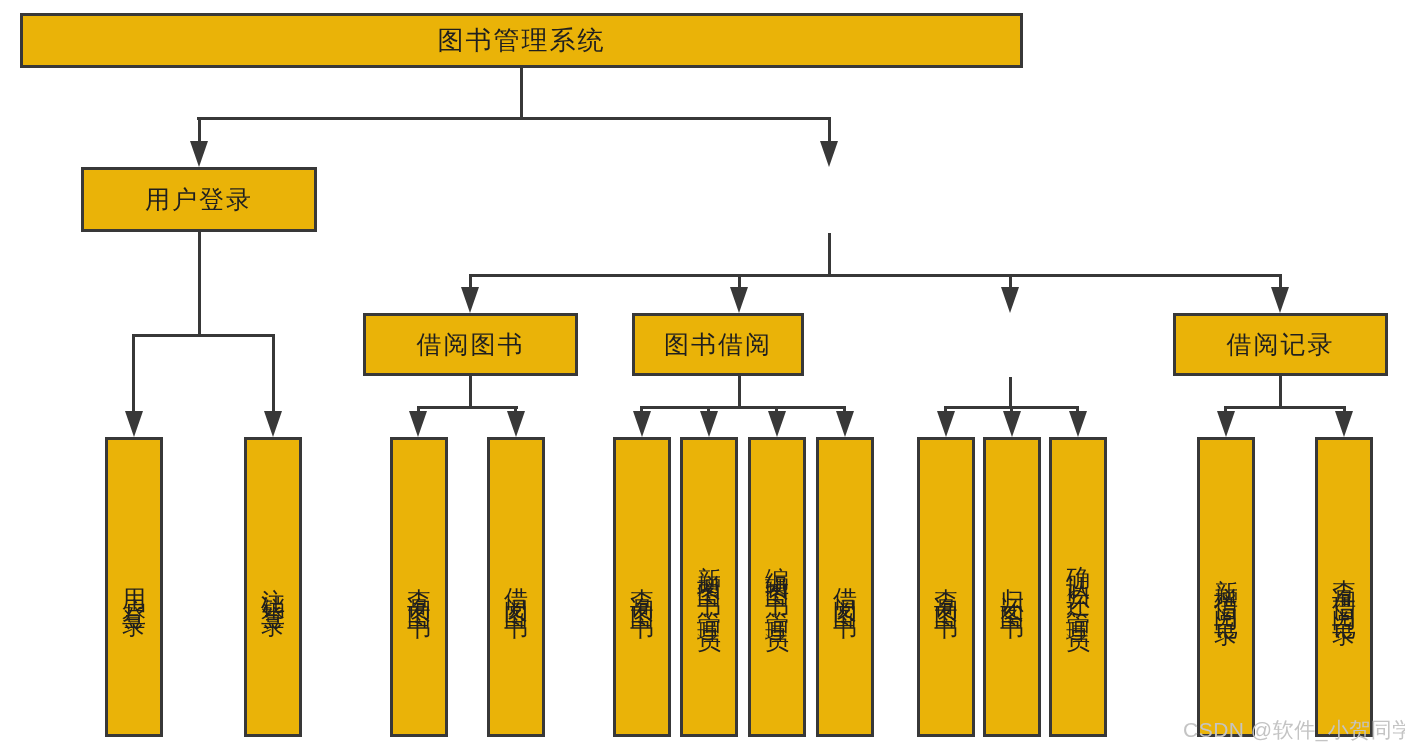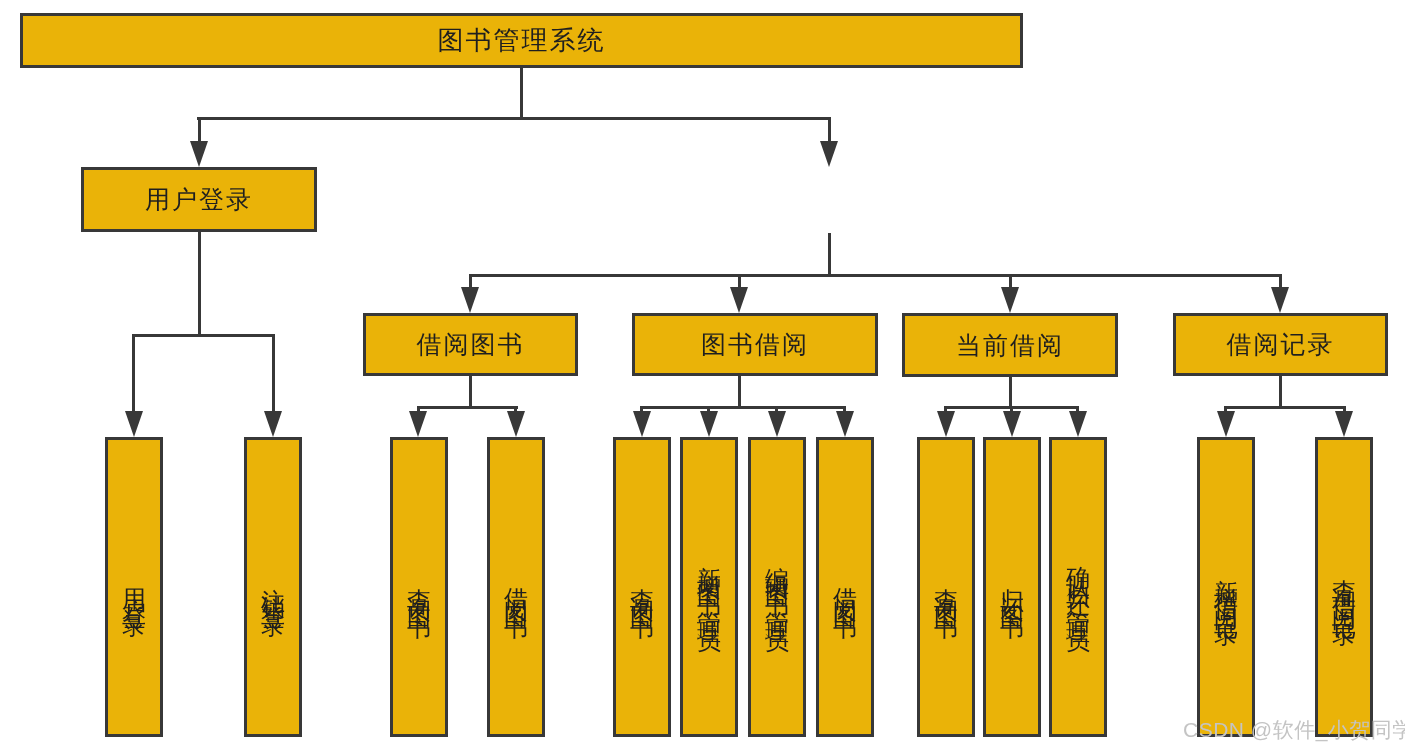--- a/index.html
+++ b/index.html
@@ -32,22 +32,21 @@
 </head>
 <body>
 
 <div class="stage">
 
   <div class="node root" style="left:20px;top:13px;width:1003px;height:55px;">图书管理系统</div>
 
   <div class="node lvl" style="left:81px;top:167px;width:236px;height:65px;">用户登录</div>
 
   <div class="node lvl" style="left:363px;top:313px;width:215px;height:63px;">借阅图书</div>
-  <div class="node lvl" style="left:632px;top:313px;width:246px;height:63px;">图书借阅</div>
-  <div class="node lvl" style="left:902px;top:313px;width:216px;height:64px;">当前借阅</div>
+  <div class="node lvl" style="left:632px;top:313px;width:172px;height:63px;">图书借阅</div>
   <div class="node lvl" style="left:1173px;top:313px;width:215px;height:63px;">借阅记录</div>
 
   <div class="node leaf" style="left:105px;">
     <span class="vtext">用户登录</span>
     </div>
   <div class="node leaf" style="left:244px;">
     <span class="vtext">注销登录</span>
     </div>
 
   <div class="node leaf" style="left:390px;">

